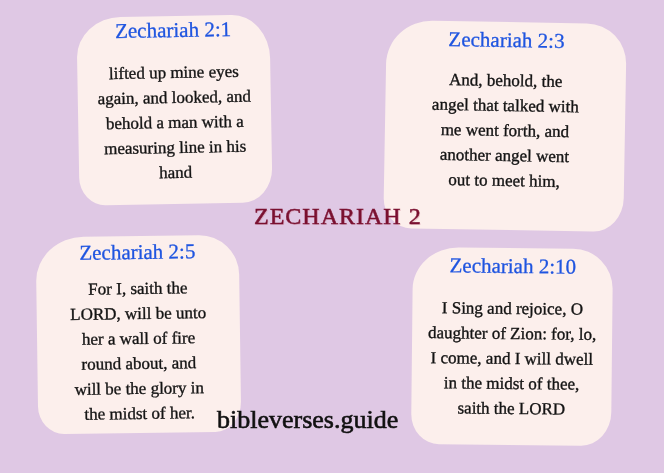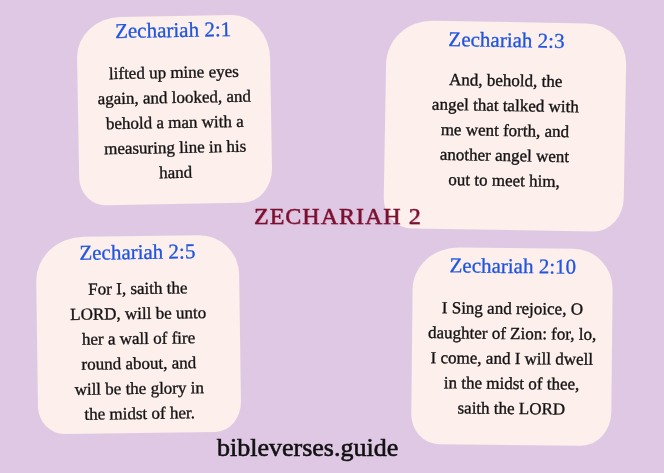--- a/index.html
+++ b/index.html
@@ -77,21 +77,21 @@
       letter-spacing: 1px;
       color: #7a1030;
       -webkit-text-stroke: 0.5px #7a1030;
       text-shadow: 1px 1px 0 rgba(200,120,140,0.35);
       white-space: nowrap;
       margin-left: 24px;
     }
     #site-label {
       position: absolute;
       left: 217px;
-      top: 433px;
+      top: 405px;
       font-family: "Liberation Serif", serif;
       font-size: 26px;
       color: #111111;
       -webkit-text-stroke: 0.6px #111111;
       white-space: nowrap;
     }
   </style>
 </head>
 <body>
 

